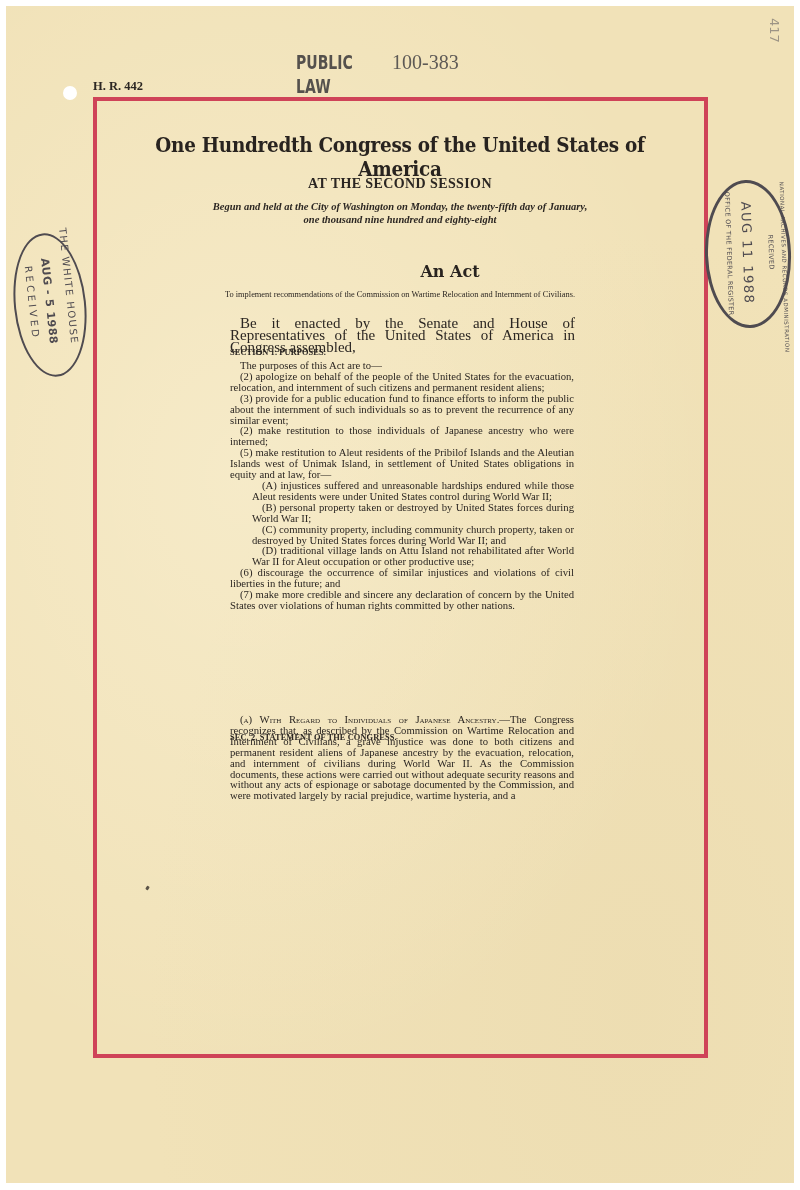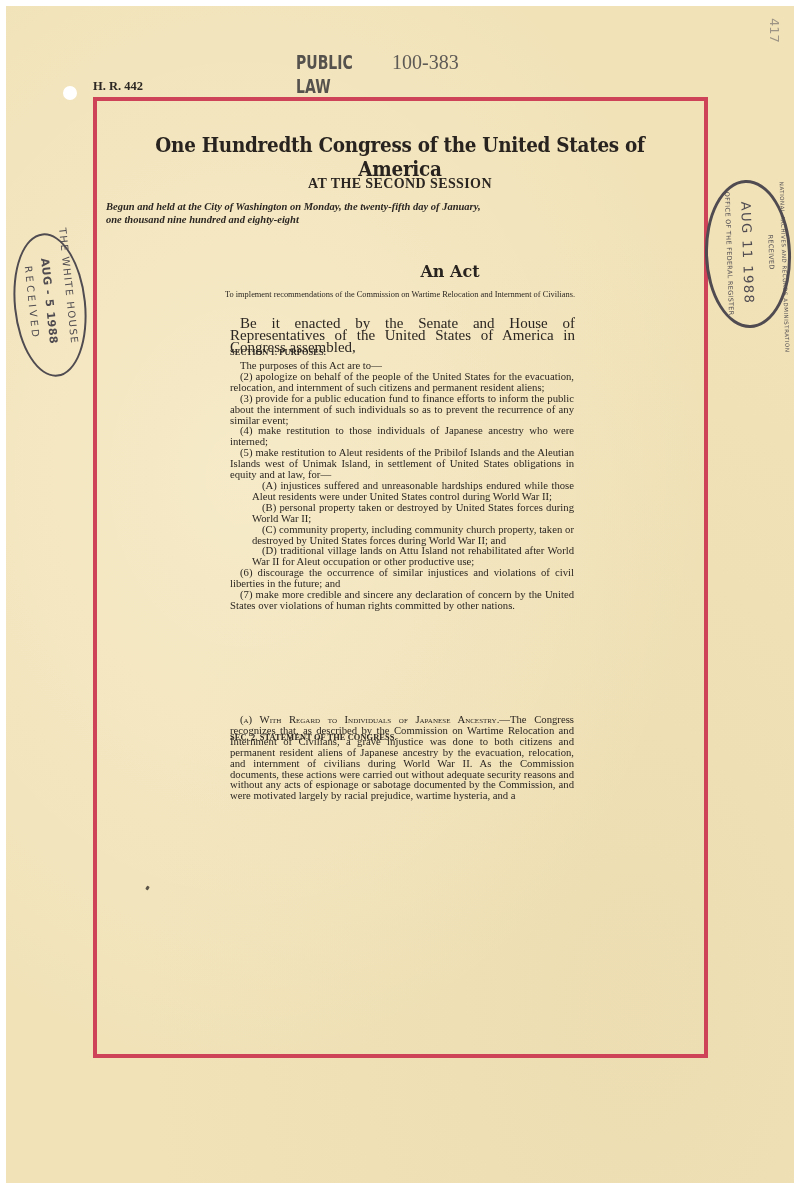--- a/index.html
+++ b/index.html
@@ -51,23 +51,23 @@
       position: absolute; left: 94px; top: 133px; width: 612px; text-align: center;
       font-family: "DejaVu Serif", serif; font-weight: bold; font-size: 20px;
       color: #28231f; letter-spacing: -0.3px; transform: scaleX(0.92);
     }
     .session {
       position: absolute; left: 94px; top: 176px; width: 612px; text-align: center;
       font-family: "Liberation Serif", serif; font-weight: bold; font-size: 14px;
       letter-spacing: 0.4px; color: #2b2622;
     }
     .begun {
-      position: absolute; left: 94px; top: 200px; width: 612px; 
+      position: absolute; left: 94px; top: 200px; width: 612px; text-align: center;
       font-family: "Liberation Serif", serif; font-style: italic; font-weight: bold;
-      font-size: 10.5px; line-height: 13px; color: #2b2622; padding-left: 12px;
+      font-size: 10.5px; line-height: 13px; color: #2b2622;
     }
     .act-title {
       position: absolute; left: 94px; top: 262px; width: 712px; text-align: center;
       font-family: "DejaVu Serif", serif; font-weight: bold; font-size: 16px; color: #28231f;
     }
     .act-purpose {
       position: absolute; left: 220px; top: 290px; width: 360px; text-align: center;
       font-size: 8.4px; line-height: 10px; color: #2b2622;
     }
     .enacting {
@@ -149,21 +149,21 @@
 <div class="act-title">An Act</div>
 <div class="act-purpose">To implement recommendations of the Commission on Wartime Relocation and Internment of Civilians.</div>
 <div class="enacting">Be it enacted by the Senate and House of Representatives of the United States of America in Congress assembled,</div>
 
 <div class="sec-heading" style="top:348px;">SECTION 1. PURPOSES.</div>
 
 <div class="body-block" style="top:360px;">
   <p class="lead">The purposes of this Act are to—</p>
   <p class="item">(2) apologize on behalf of the people of the United States for the evacuation, relocation, and internment of such citizens and permanent resident aliens;</p>
   <p class="item">(3) provide for a public education fund to finance efforts to inform the public about the internment of such individuals so as to prevent the recurrence of any similar event;</p>
-  <p class="item">(4) make restitution to those individuals of Japanese ancestry who were interned;</p>
+  <p class="item">(2) make restitution to those individuals of Japanese ancestry who were interned;</p>
   <p class="item">(5) make restitution to Aleut residents of the Pribilof Islands and the Aleutian Islands west of Unimak Island, in settlement of United States obligations in equity and at law, for—</p>
   <p class="sub">(A) injustices suffered and unreasonable hardships endured while those Aleut residents were under United States control during World War II;</p>
   <p class="sub">(B) personal property taken or destroyed by United States forces during World War II;</p>
   <p class="sub">(C) community property, including community church property, taken or destroyed by United States forces during World War II; and</p>
   <p class="sub">(D) traditional village lands on Attu Island not rehabilitated after World War II for Aleut occupation or other productive use;</p>
   <p class="item">(6) discourage the occurrence of similar injustices and violations of civil liberties in the future; and</p>
   <p class="item">(7) make more credible and sincere any declaration of concern by the United States over violations of human rights committed by other nations.</p>
 </div>
 
 <div class="sec-heading" style="top:720px;margin-top:13px;">SEC. 2. STATEMENT OF THE CONGRESS.</div>

